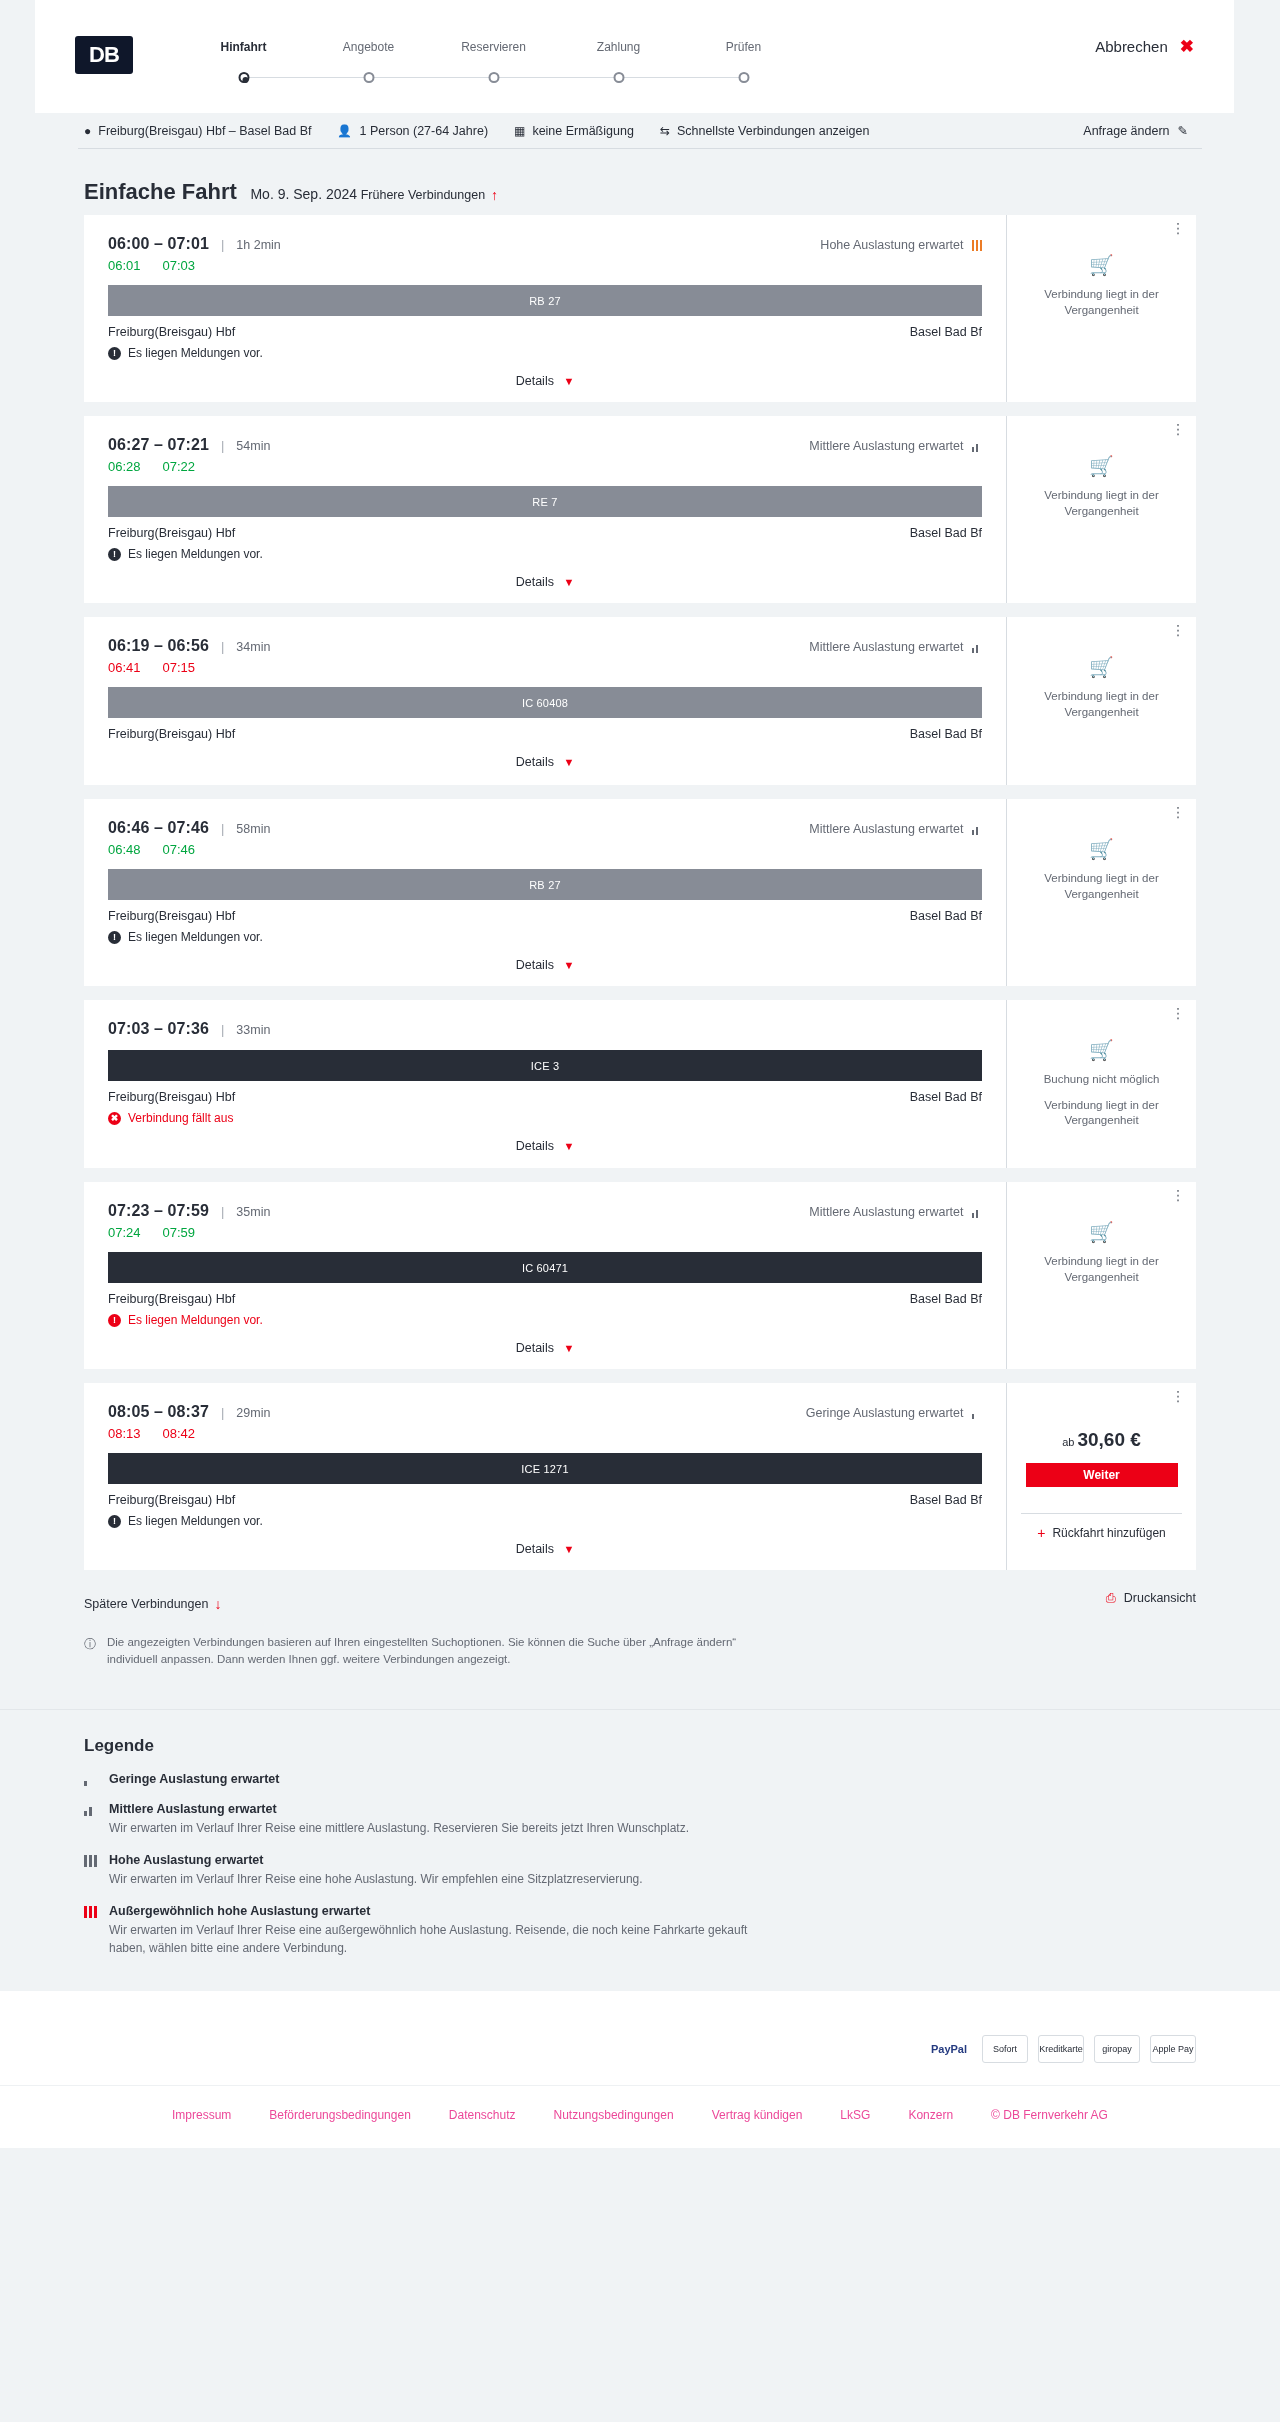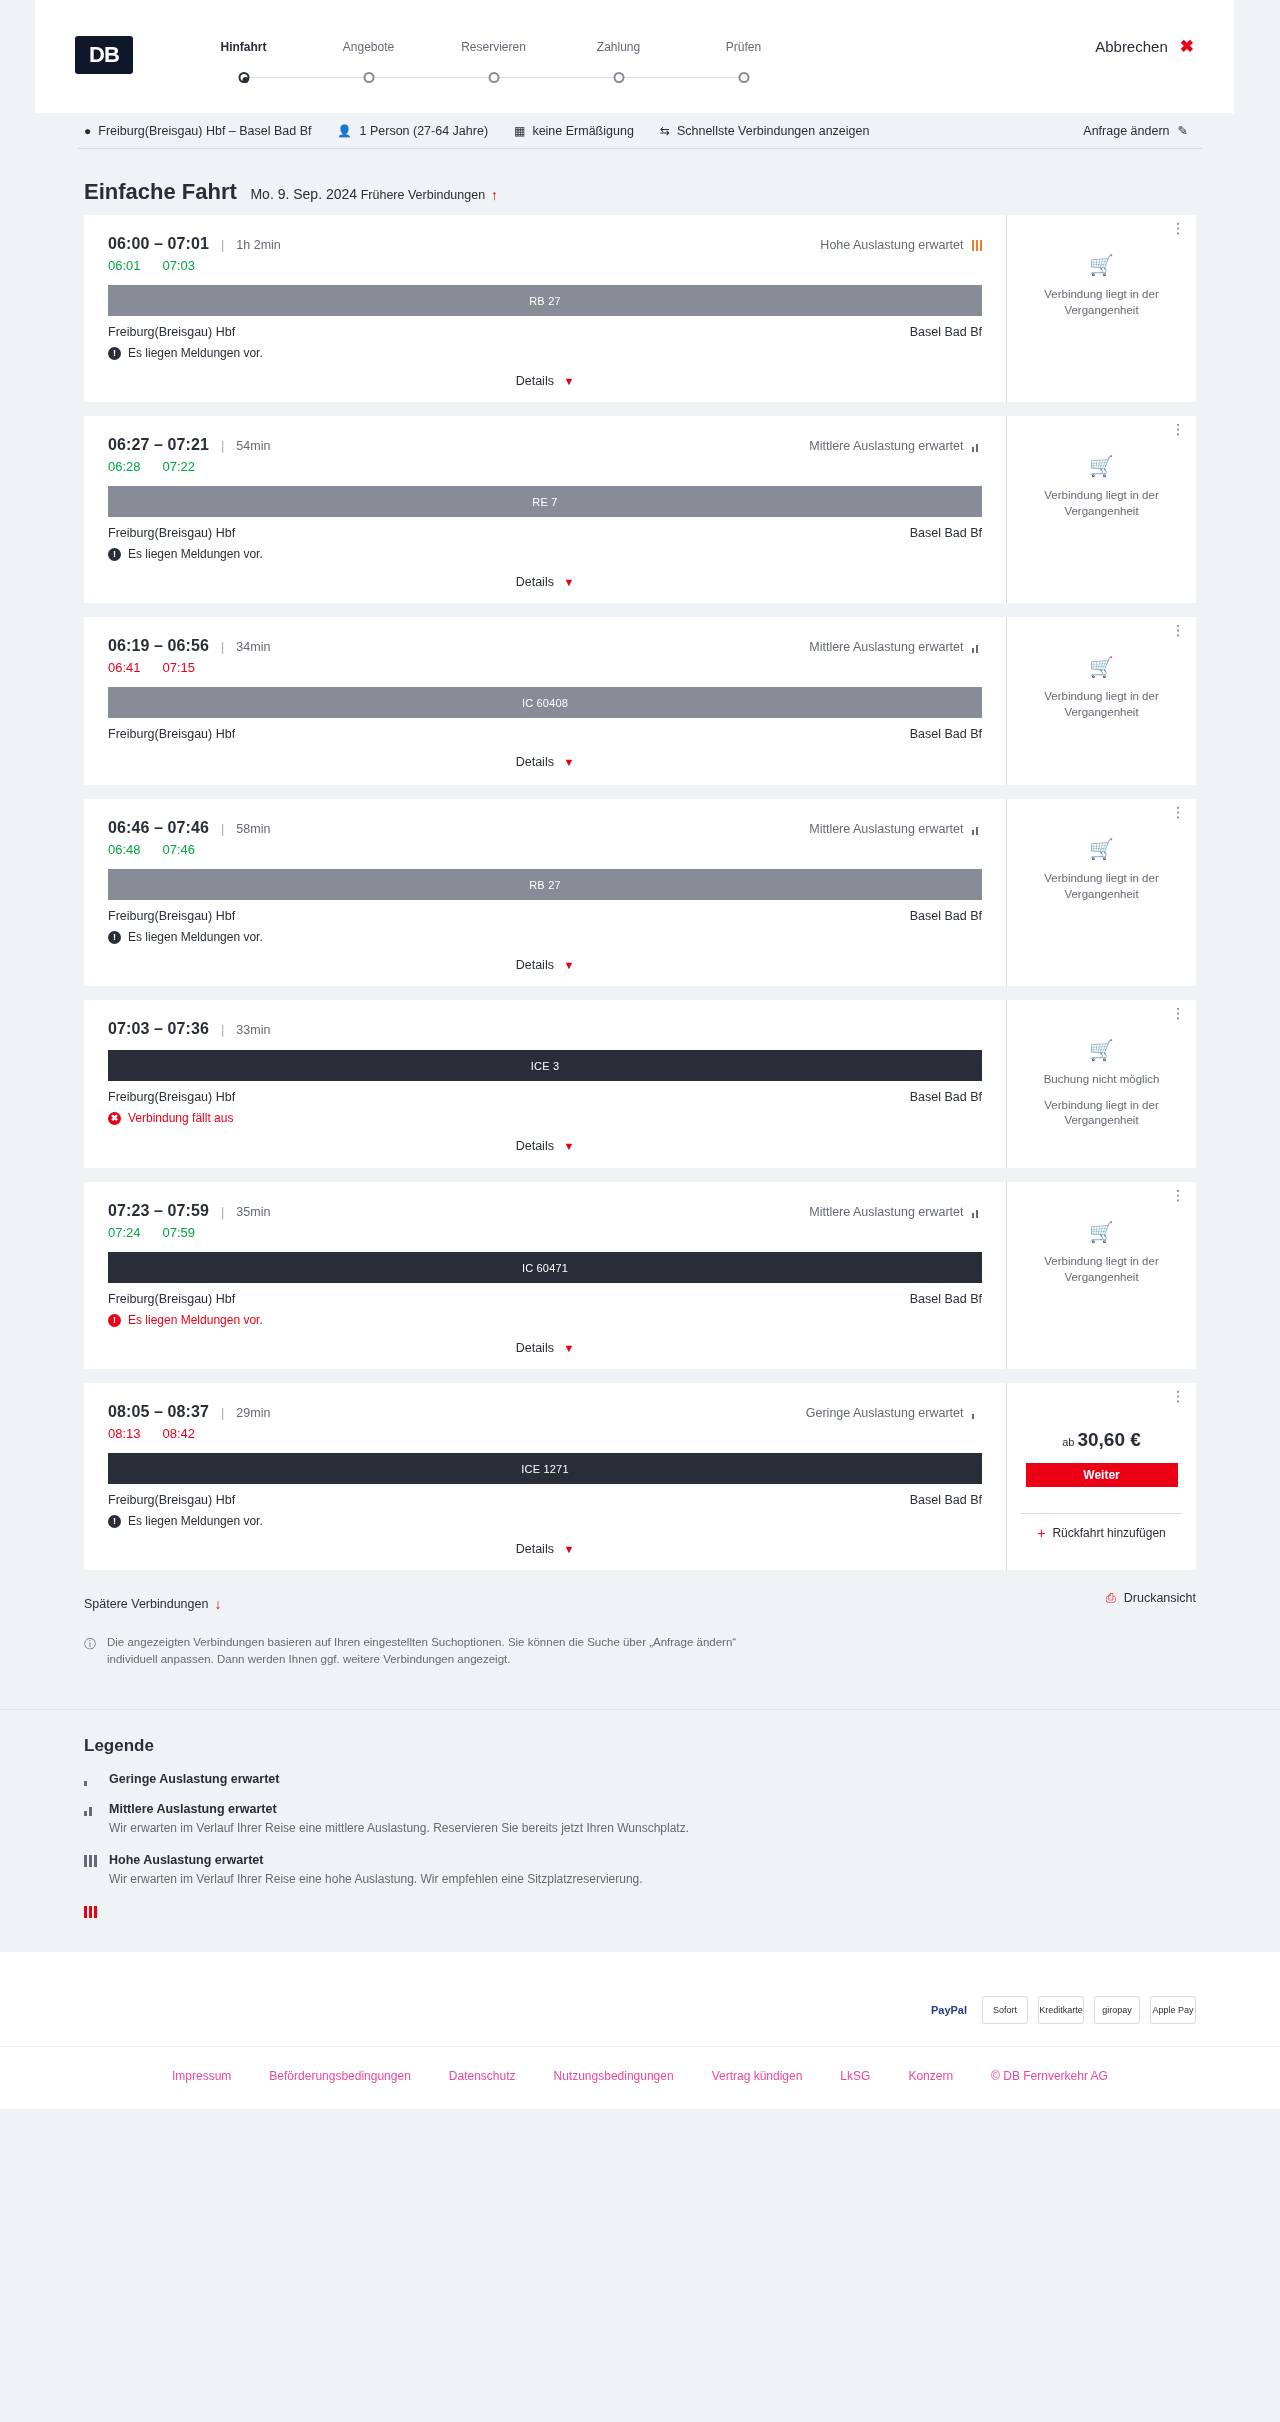--- a/index.html
+++ b/index.html
@@ -647,20 +647,24 @@
           <div class="lg-desc">Wir erwarten im Verlauf Ihrer Reise eine hohe Auslastung. Wir empfehlen eine Sitzplatzreservierung.</div>
         </div>
       </div>
 
       <div class="lg-item">
         <span class="lg-bars veryhigh">
             <i></i>
             <i></i>
             <i></i>
           </span>
+        <div class="lg-body">
+          <div class="lg-label">Außergewöhnlich hohe Auslastung erwartet</div>
+          <div class="lg-desc">Wir erwarten im Verlauf Ihrer Reise eine außergewöhnlich hohe Auslastung. Reisende, die noch keine Fahrkarte gekauft haben, wählen bitte eine andere Verbindung.</div>
+        </div>
       </div>
     </div>
   </div>
 
   <div class="pay-sec">
     <div class="pay-inner">
       <div class="pay-icons">
         <div class="pay-chip pp">PayPal</div>
         <div class="pay-chip">Sofort</div>
         <div class="pay-chip">Kreditkarte</div>

